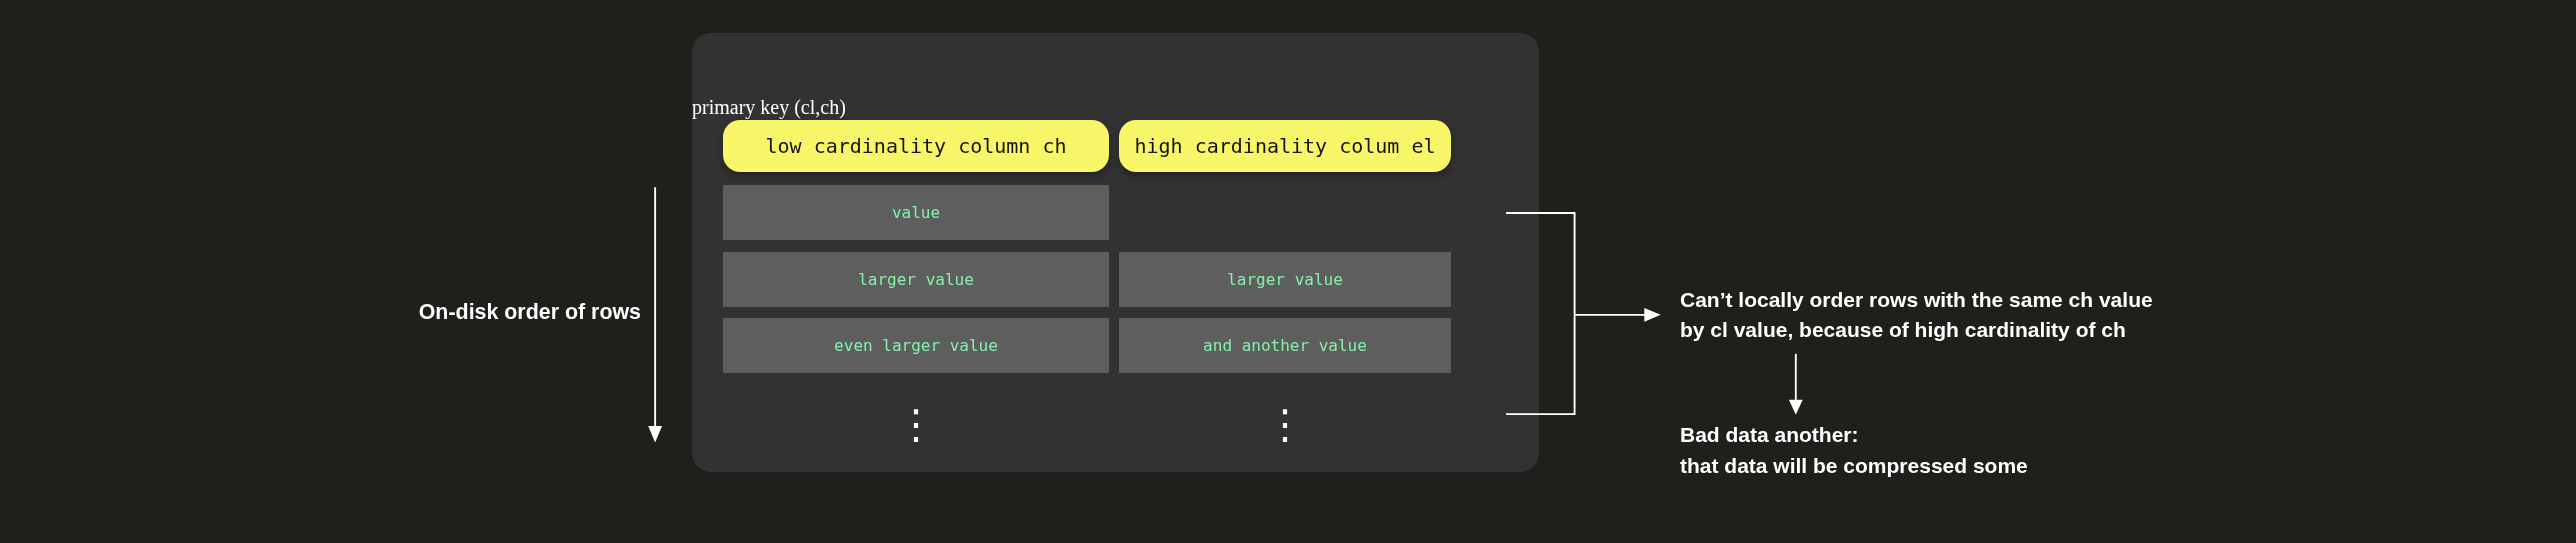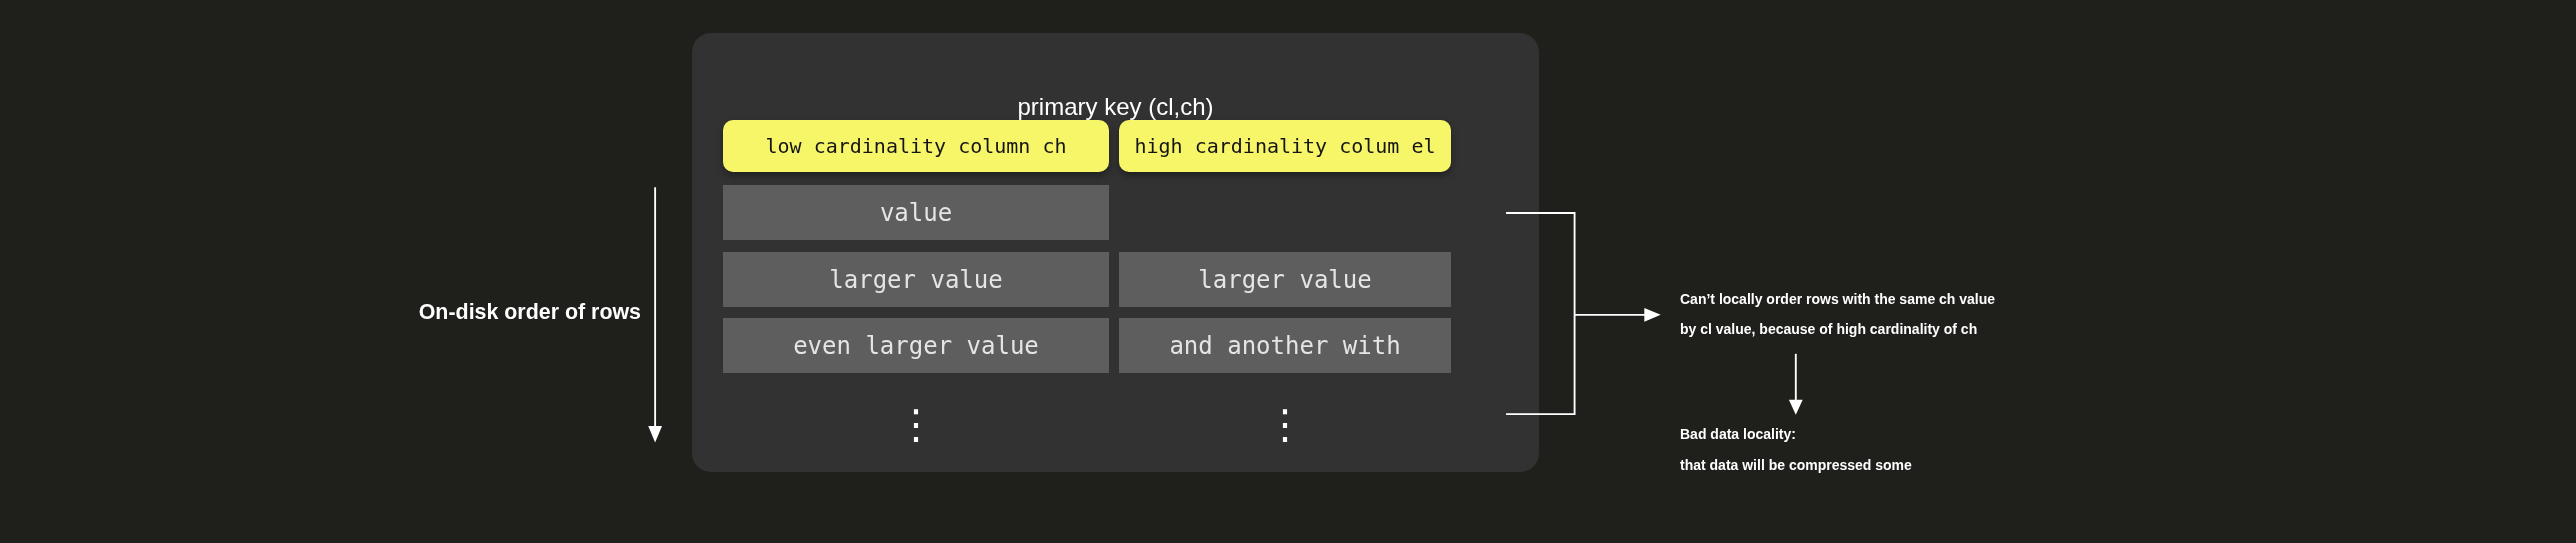--- a/index.html
+++ b/index.html
@@ -10,40 +10,40 @@
     overflow:hidden;
     font-family:"Liberation Sans",sans-serif;
     color:#ffffff;
   }
   .panel{
     position:absolute;left:692px;top:33px;width:847px;height:439px;
     background:#323232;border-radius:19px;
   }
   .panel-title{
     position:absolute;top:62px;left:0;width:100%;
-    text-align:center;
-    font-family:Liberation Sans, sans-serif;
-    font-size:24px;line-height:24px;color:#ffffff;
+    text-align:left;
+    font-family:Liberation Serif, serif;
+    font-size:20px;line-height:24px;color:#ffffff;
     white-space:pre;
   }
   .hdr{
     position:absolute;height:52px;
-    background:#f7f669;border-radius:10px;
+    background:#f7f669;border-radius:17px;
     display:flex;align-items:center;justify-content:center;
     font-family:"DejaVu Sans Mono",monospace;
     font-size:20px;color:#151515;
     box-shadow:0 3.8px 7.5px rgba(0,0,0,0.35);
     white-space:pre;
   }
   .cell{
     position:absolute;height:55px;
     background:#5e5e5e;
     display:flex;align-items:center;justify-content:center;
     font-family:"DejaVu Sans Mono",monospace;
-    font-size:24px;color:#e5e5e5;
+    font-size:16px;color:#86efac;
     white-space:pre;
   }
   .c1{left:31px;width:386px;}
   .c2{left:427px;width:332px;}
   .hy{top:87px;}
   .r1{top:152px;}
   .r2{top:219px;}
   .r3{top:285px;}
   .dots{
     position:absolute;top:350px;height:82px;
@@ -51,21 +51,21 @@
     font-family:"DejaVu Sans",sans-serif;
     font-size:40px;line-height:40px;color:#ffffff;
   }
   .disk-label{
     position:absolute;right:1935px;top:300px;
     font-size:21.4px;font-weight:700;line-height:25px;
     white-space:nowrap;text-align:right;color:#ffffff;margin-left:16px;
   }
   .annotation{
     position:absolute;left:1680px;
-    font-size:14px;font-weight:700;color:#ffffff;
+    font-size:21px;font-weight:700;color:#ffffff;
     white-space:nowrap;
   }
   .ann-1{top:285px;line-height:29.5px;}
   .ann-2{top:419px;line-height:31px;}
   .overlay{
     position:absolute;left:0;top:0;width:2576px;height:543px;
     pointer-events:none;
   }
 </style>
 </head>
@@ -74,35 +74,35 @@
 <div class="panel">
   <div class="panel-title">primary key (cl,ch)</div>
 
   <div class="hdr hy c1">low cardinality column ch</div>
   <div class="hdr hy c2">high cardinality colum el</div>
 
   <div class="cell r1 c1">value</div>
   <div class="cell r2 c1">larger value</div>
   <div class="cell r2 c2">larger value</div>
   <div class="cell r3 c1">even larger value</div>
-  <div class="cell r3 c2">and another with</div>
+  <div class="cell r3 c2">and another value</div>
 
   <div class="dots c1">⋮</div>
   <div class="dots c2">⋮</div>
 </div>
 
 <div class="disk-label">On-disk order of rows</div>
 
 <div class="annotation ann-1">
   <div>Can’t locally order rows with the same ch value</div>
   <div>by cl value, because of high cardinality of ch</div>
 </div>
 
 <div class="annotation ann-2">
-  <div>Bad data locality:</div>
+  <div>Bad data another:</div>
   <div>that data will be compressed some</div>
 </div>
 
 <svg class="overlay" width="2576" height="543" viewBox="0 0 4098 864" xmlns="http://www.w3.org/2000/svg">
 
   <g stroke="#ffffff" stroke-width="3" fill="none">
     <line x1="1042" y1="298" x2="1042" y2="680"></line>
   </g>
   <polygon fill="#ffffff" points="1031,678 1053,678 1042,704"></polygon>
 

